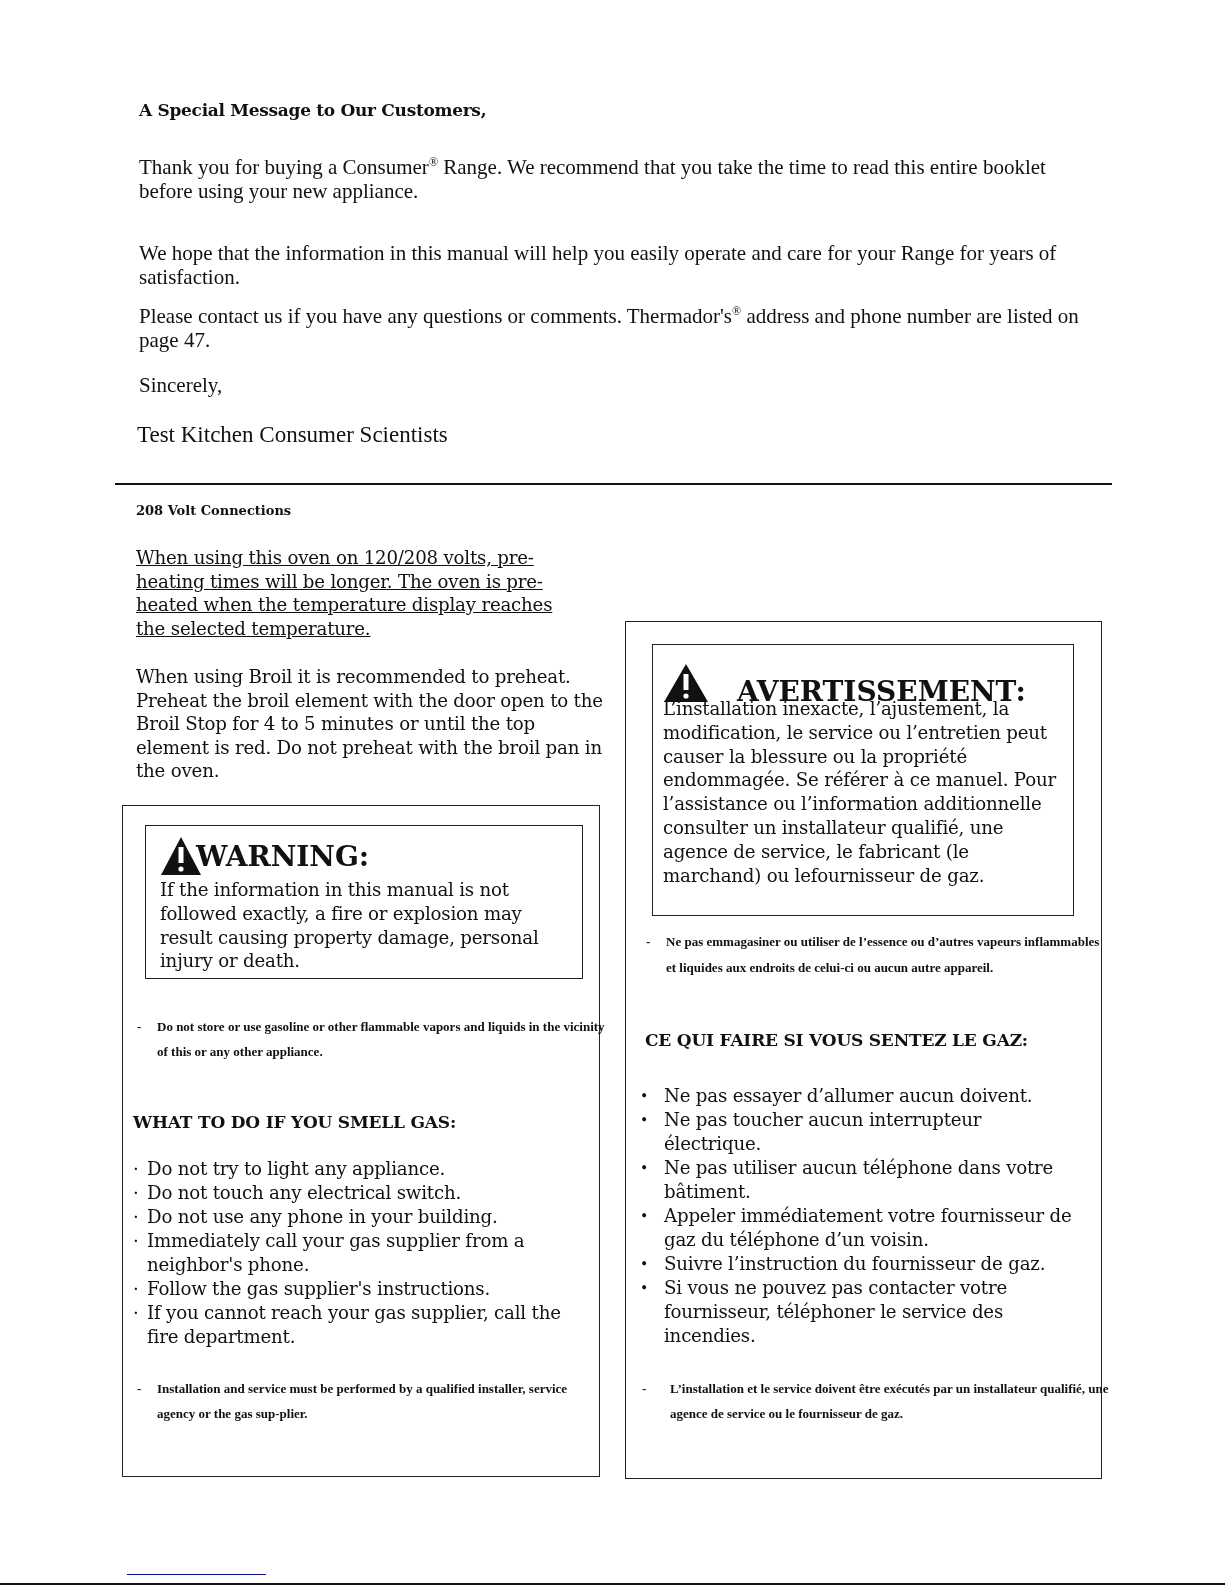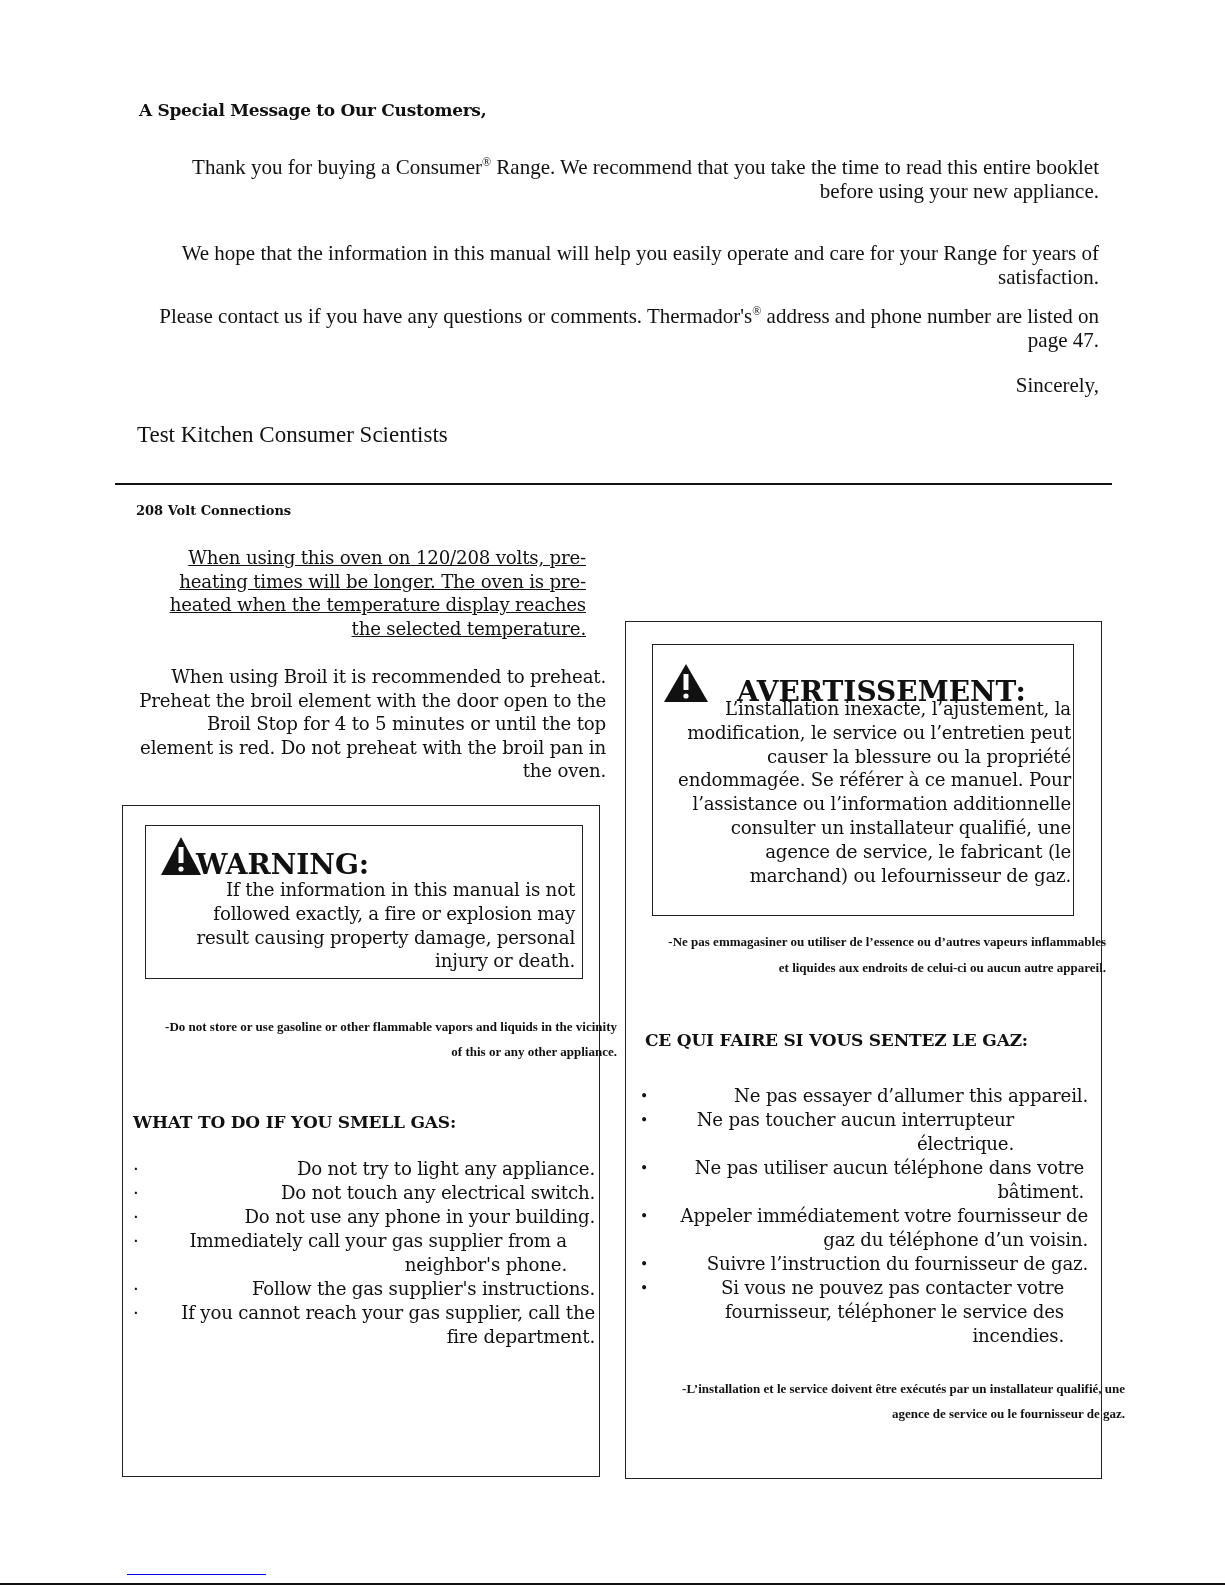--- a/index.html
+++ b/index.html
@@ -1,21 +1,21 @@
 <!DOCTYPE html>
 <html><head>
   <meta charset="utf-8">
   <style>
     html, body { margin: 0; padding: 0; }
     body {
       width: 1225px; height: 1585px; position: relative; overflow: hidden;
       background: #ffffff; color: #111;
       font-family: "DejaVu Serif", "Liberation Serif", serif;
     }
-    .abs { position: absolute; text-align: right; }
+    .abs { position: absolute; }
     .intro-title {
       left: 139px; top: 100px; font-family: "DejaVu Serif", serif; font-weight: bold;
       font-size: 17px; letter-spacing: -0.3px;
     }
     .intro-p {
       left: 139px; width: 960px; font-family: "Liberation Serif", serif;
       font-size: 21px; line-height: 24px; margin: 0;
     }
     .intro-p sup { font-size: 12px; }
     .signature {
@@ -90,38 +90,39 @@
 <div class="abs box" style="left:122px; top:805px; width:476px; height:670px;">
   <div class="abs inner-box" style="left:22px; top:19px; width:436px; height:152px;">
     <div class="abs warn-head" style="left:14px; top:10px;">
       <span class="tri">
         <svg width="42" height="40" viewBox="0 0 42 40">
             <polygon points="21,1 41,39 1,39" fill="#111"></polygon>
             <rect x="18.5" y="11" width="5" height="16" fill="#fff"></rect>
             <circle cx="21" cy="33" r="2.6" fill="#fff"></circle>
           </svg>
       </span>
-      <span style="margin-left:-6px; margin-bottom:2px;">WARNING:</span>
+      <span style="margin-left:-6px; margin-bottom:10px;">WARNING:</span>
     </div>
     <p class="abs warn-text" style="left:14px; top:52px; width:415px;">If the information in this manual is not followed exactly, a fire or explosion may result causing property damage, personal injury or death.</p>
   </div>
 
   <p class="abs bold-dash" style="left:10px; top:208px; width:460px;"><span class="dash">-</span><span>Do not store or use gasoline or other flammable vapors and liquids in the vicinity of this or any other appliance.</span></p>
 
   <div class="abs gas-head" style="left:10px; top:306px;">WHAT TO DO IF YOU SMELL GAS:</div>
 
   <ul class="abs dot-list" style="left:10px; top:351px; width:462px;">
     <li><span class="mk">·</span><span>Do not try to light any appliance.</span></li>
     <li><span class="mk">·</span><span>Do not touch any electrical switch.</span></li>
     <li><span class="mk">·</span><span>Do not use any phone in your building.</span></li>
     <li style="width:420px;"><span class="mk">·</span><span>Immediately call your gas supplier from a neighbor's phone.</span></li>
     <li><span class="mk">·</span><span>Follow the gas supplier's instructions.</span></li>
     <li><span class="mk">·</span><span>If you cannot reach your gas supplier, call the fire department.</span></li>
   </ul>
 
+  <p class="abs bold-dash" style="left:10px; top:570px; width:430px;"><span class="dash">-</span><span>Installation and service must be performed by a qualified installer, service agency or the gas sup-plier.</span></p>
 </div>
 
 <div class="abs box" style="left:625px; top:621px; width:475px; height:856px;">
   <div class="abs inner-box" style="left:26px; top:22px; width:420px; height:270px;">
     <div class="abs warn-head" style="left:10px; top:18px;">
       <span class="tri">
         <svg width="46" height="40" viewBox="0 0 46 40">
             <polygon points="23,1 45,39 1,39" fill="#111"></polygon>
             <rect x="20.5" y="11" width="5" height="16" fill="#fff"></rect>
             <circle cx="23" cy="33" r="2.6" fill="#fff"></circle>
@@ -130,21 +131,21 @@
       <span style="margin-left:28px; margin-bottom:2px;">AVERTISSEMENT:</span>
     </div>
     <p class="abs warn-text" style="left:10px; top:52px; width:408px;">L’installation inexacte, l’ajustement, la modification, le service ou l’entretien peut causer la blessure ou la propriété endommagée.  Se référer à ce manuel. Pour l’assistance ou l’information additionnelle consulter un installateur qualifié, une agence de service, le fabricant (le marchand) ou lefournisseur de gaz.</p>
   </div>
 
   <p class="abs bold-dash" style="left:16px; top:307px; width:440px; line-height:26px;"><span class="dash">-</span><span>Ne pas emmagasiner ou utiliser de l’essence ou d’autres vapeurs inflammables et liquides aux endroits de celui-ci ou aucun autre appareil.</span></p>
 
   <div class="abs gas-head" style="left:19px; top:408px;">CE QUI FAIRE SI VOUS SENTEZ LE GAZ:</div>
 
   <ul class="abs bullet-list" style="left:12px; top:462px; width:450px;">
-    <li><span class="mk">•</span><span>Ne pas essayer d’allumer this appareil.</span></li>
+    <li><span class="mk">•</span><span>Ne pas essayer d’allumer aucun doivent.</span></li>
     <li style="width:350px;"><span class="mk">•</span><span>Ne pas toucher aucun interrupteur électrique.</span></li>
     <li style="width:420px;"><span class="mk">•</span><span>Ne pas utiliser aucun téléphone dans votre bâtiment.</span></li>
     <li><span class="mk">•</span><span>Appeler immédiatement votre fournisseur de gaz du téléphone d’un voisin.</span></li>
     <li><span class="mk">•</span><span>Suivre l’instruction du fournisseur de gaz.</span></li>
     <li style="width:400px;"><span class="mk">•</span><span>Si vous ne pouvez pas contacter votre fournisseur, téléphoner le service des incendies.</span></li>
   </ul>
 
   <p class="abs bold-dash" style="left:12px; top:754px; width:455px; padding-left:32px; text-indent:-28px;"><span class="dash" style="width:28px;">-</span><span>L’installation et le service doivent être exécutés par un installateur qualifié, une agence de service ou le fournisseur de gaz.</span></p>
 </div>
 

